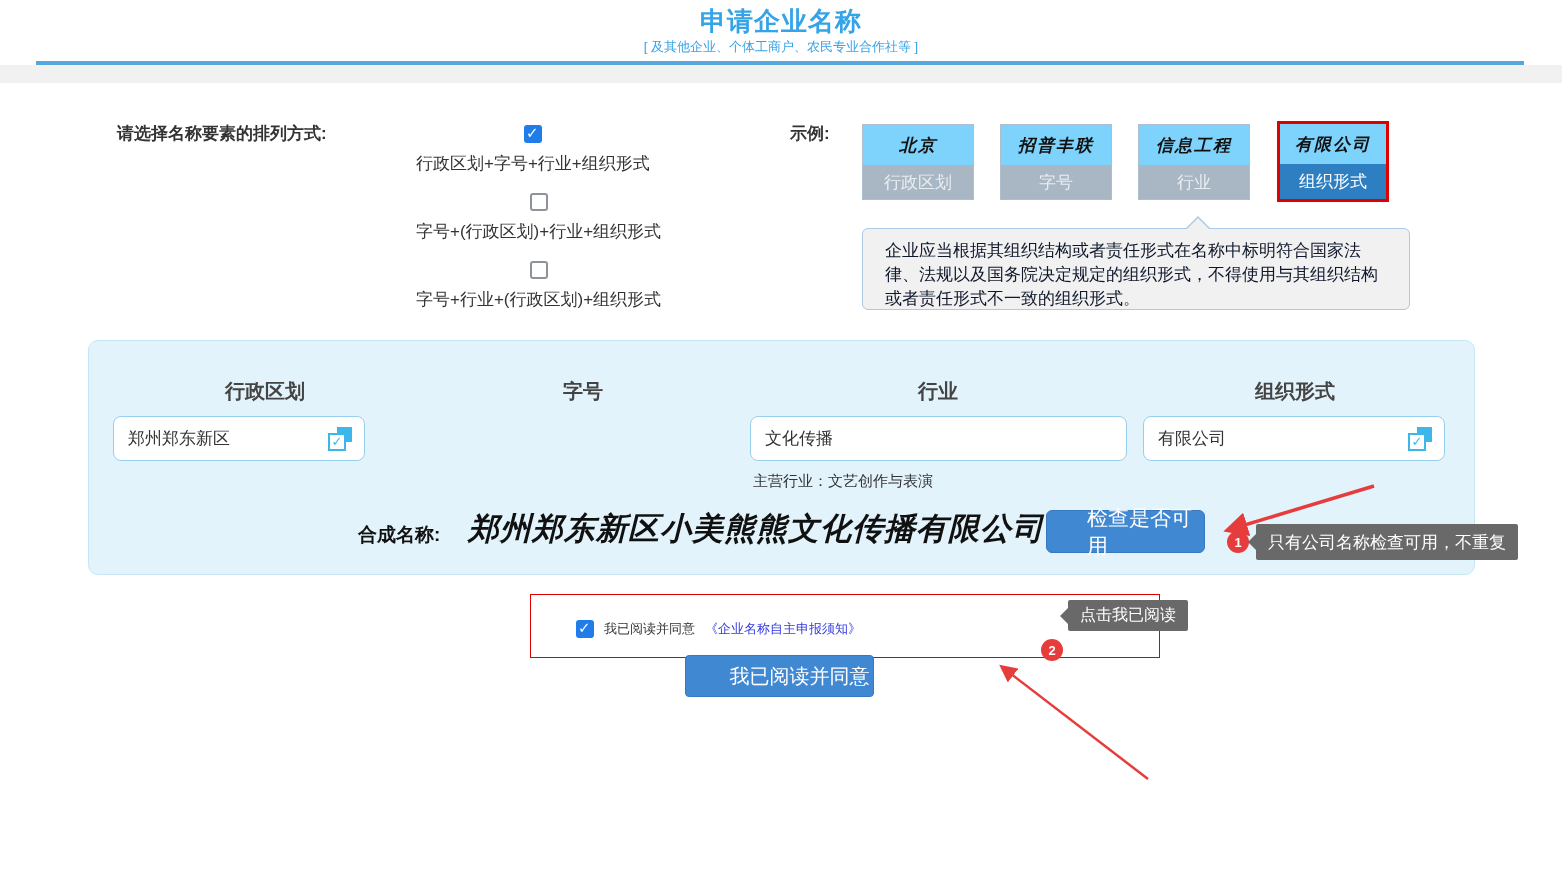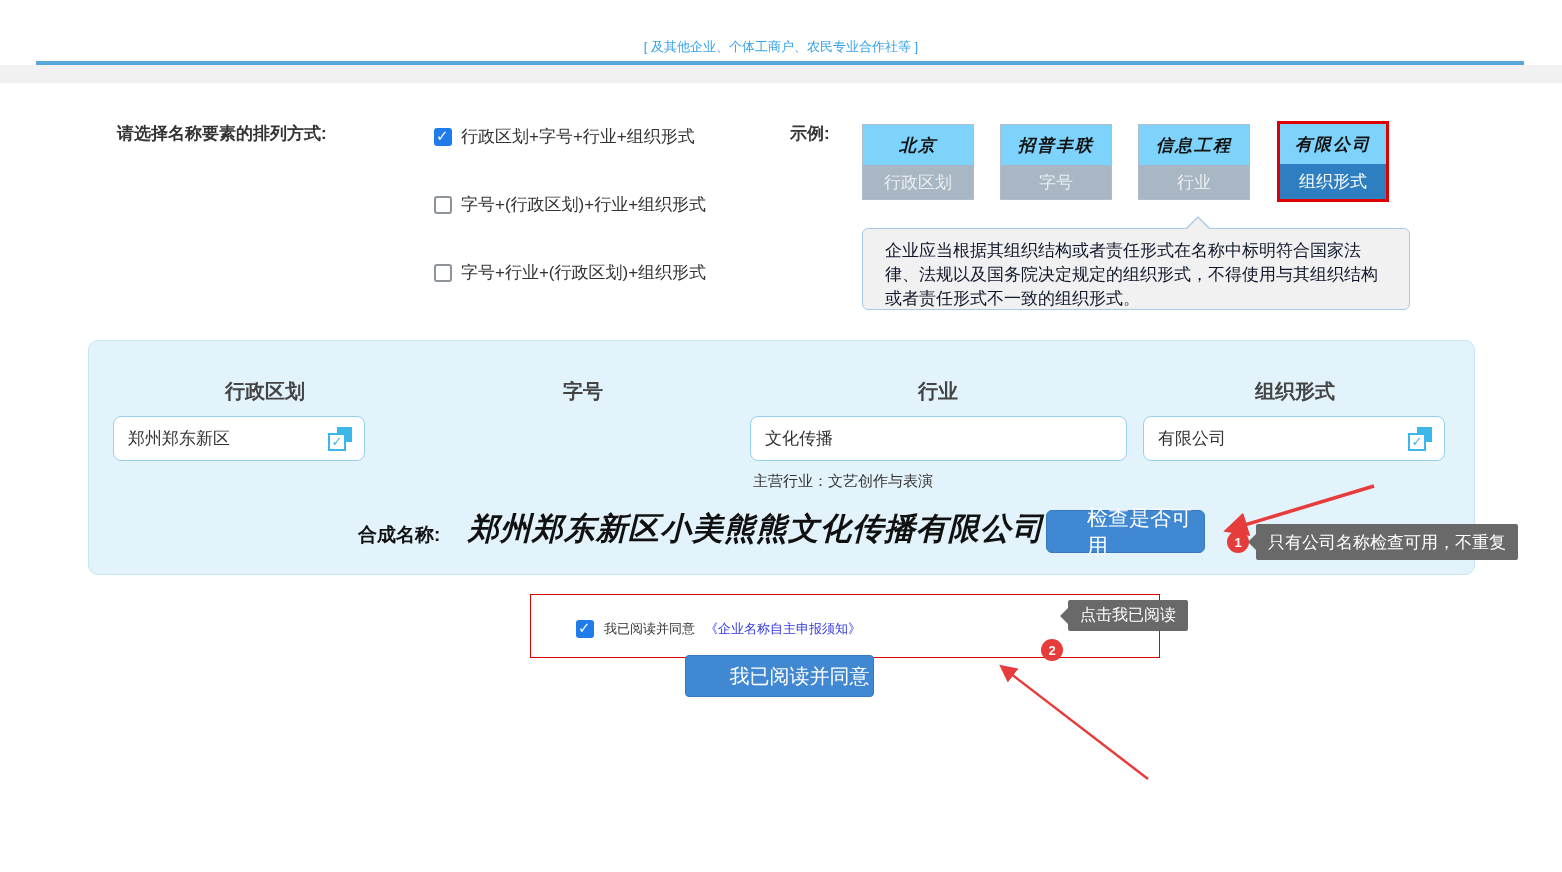--- a/index.html
+++ b/index.html
@@ -9,22 +9,22 @@
   
   .hdr-title { position:absolute; top:4px; left:0; width:100%; text-align:center;
     font-size:26px; font-weight:bold; color:#35a3e8; letter-spacing:1px; }
   .hdr-sub { position:absolute; top:38px; left:0; width:100%; text-align:center;
     font-size:13px; color:#35a3e8; }
   .hdr-line { position:absolute; top:61px; left:36px; width:1488px; height:4px; background:#57a7dc; }
   .hdr-graybar { position:absolute; top:65px; left:0; width:1562px; height:18px; background:#f1f1f1; }
 
   
   .arr-label { position:absolute; left:117px; top:122px; font-size:17px; font-weight:bold; color:#333; }
-  .arr-opt { position:absolute; left:434px; display:flex; align-items:center; gap:9px;
-    font-size:17px; color:#333; cursor:pointer; }
+  .arr-opt { position:absolute; left:416px; display:flex; align-items:center; gap:9px;
+    font-size:17px; color:#333; cursor:pointer;flex-direction:column; }
   .cb { width:18px; height:18px; border-radius:3px; flex:0 0 auto; position:relative; }
   .cb.checked { background:#1f7ce8; }
   .cb.checked::after { content:"✓"; position:absolute; left:2px; top:-1px; color:#fff;
     font-size:15px; font-weight:bold; }
   .cb.unchecked { background:#fff; border:2px solid #8d9399; }
 
   
   .ex-label { position:absolute; left:790px; top:122px; font-size:17px; font-weight:bold; color:#333; }
   .ex-box { position:absolute; top:124px; width:112px; height:76px; border:1px solid #aebecd;
     background:#fff; display:flex; flex-direction:column; }
@@ -90,20 +90,21 @@
   .tip1 { left:1256px; top:524px; height:36px; font-size:17px; }
   .tip2 { left:1068px; top:600px; height:31px; font-size:16px;font-family:Liberation Serif, serif; }
 
   .arrows { position:absolute; left:0; top:0; width:1562px; height:872px; pointer-events:none; }
 </style>
 </head>
 <body>
 
 <div class="page">
 
+  <div class="hdr-title">申请企业名称</div>
   <div class="hdr-sub">[ 及其他企业、个体工商户、农民专业合作社等 ]</div>
   <div class="hdr-line"></div>
   <div class="hdr-graybar"></div>
 
   <div class="arr-label">请选择名称要素的排列方式:</div>
 
   <div class="arr-opt" style="top:125px;">
     <span class="cb checked"></span>
     <span>行政区划+字号+行业+组织形式</span>
   </div>

